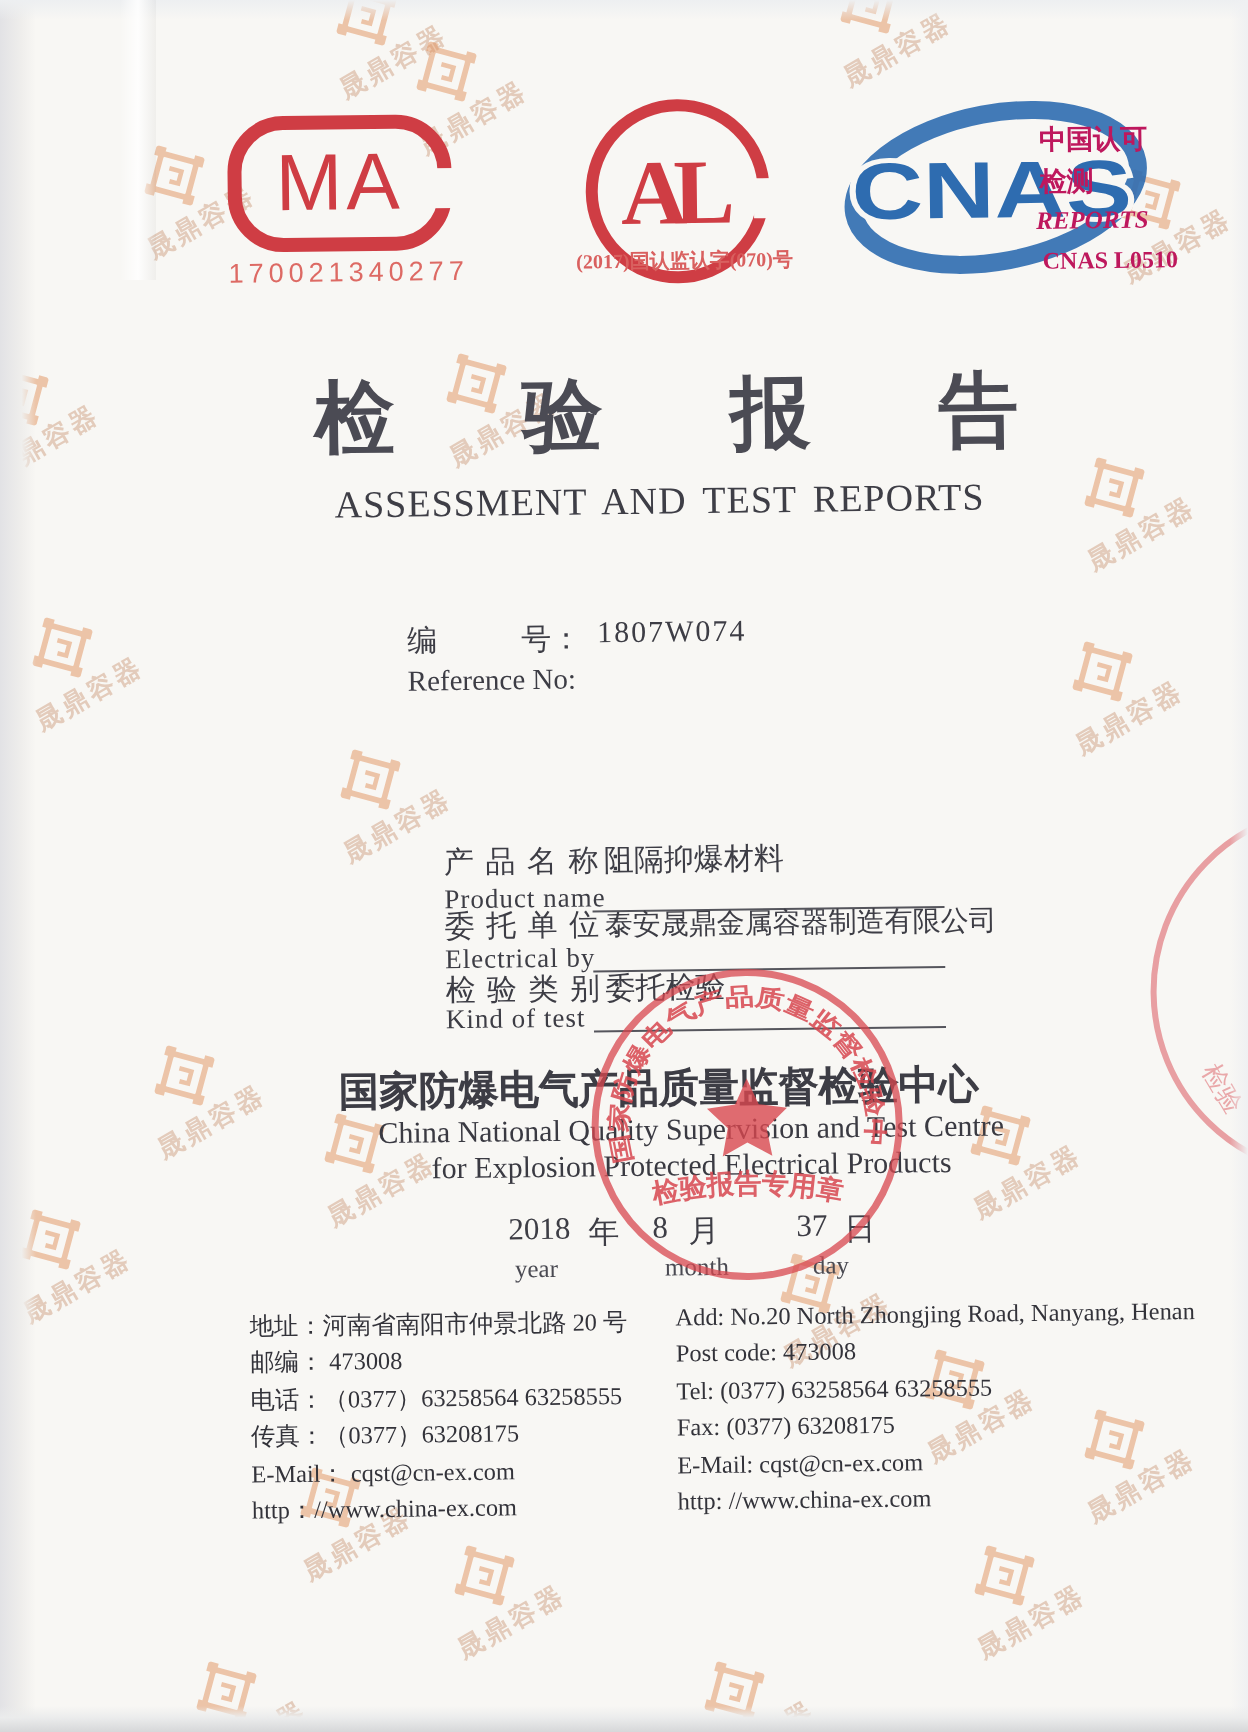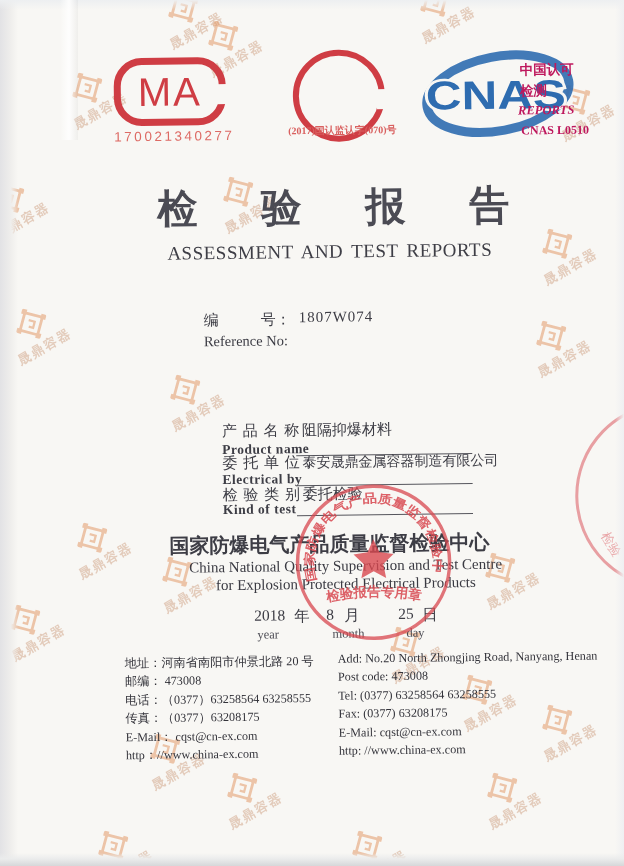--- a/index.html
+++ b/index.html
@@ -45,21 +45,21 @@
     font-size:40px;font-weight:bold;color:#4b4b54;}
   .title-en{left:100px;top:241px;width:464px;text-align:center;font-size:19px;color:#3e3e46;letter-spacing:.5px;word-spacing:3px;}
   
   .ref-cn{left:205px;top:310px;font-size:15px;}
   .ref-b{position:absolute;left:57px;top:0;}
   .ref-val{position:absolute;left:95px;top:-1px;font-size:15px;letter-spacing:1px;}
   .ref-en{left:205px;top:332px;font-size:14.5px;}
   
   .f-label{left:222px;font-size:15px;letter-spacing:1px;}
   .f-value{left:302px;font-size:15px;}
-  .f-en{left:222px;font-size:13.5px;letter-spacing:.5px;font-weight:bold;}
+  .f-en{left:222px;font-size:13.5px;letter-spacing:.5px;}
   .f-line{left:296px;width:176px;border-bottom:1.4px solid #55555c;height:0;}
   
   .org-cn{left:168px;top:531px;width:354px;display:flex;justify-content:space-between;
     font-size:20px;font-weight:bold;color:#3d3d45;}
   .org-en{left:120px;width:448px;text-align:center;font-size:15px;color:#3a3a42;}
   .date-t{font-size:15.5px;}
   .date-e{font-size:12.5px;color:#4a4a52;}
   
   .foot{font-size:12.2px;color:#33333a;line-height:18.4px;}
   .foot div{white-space:nowrap;}
@@ -376,20 +376,21 @@
 
   <div class="doc">
 
     <div class="abs cma-box">
       <span class="cma-ma">MA</span>
       <span class="cma-gap"></span>
     </div>
     <div class="abs cma-num">170021340277</div>
 
     <div class="abs cal-box">
+      <span class="cal-al">AL</span>
       <span class="cal-gap"></span>
     </div>
     <div class="abs cal-cap">(2017)国认监认字(070)号</div>
 
     <div class="abs cnas-block">
       <svg width="160" height="96" viewBox="0 0 160 96">
         <ellipse cx="80" cy="44" rx="72" ry="37" transform="rotate(-10 80 44)" fill="none" stroke="#2e6cb0" stroke-width="9" opacity="0.9"></ellipse>
         <text x="8" y="59" font-size="40" font-weight="bold" fill="#2e6cb0" font-family="Liberation Sans, sans-serif" textLength="140" lengthAdjust="spacingAndGlyphs" stroke="#f8f7f4" stroke-width="5" paint-order="stroke">CNAS</text>
       </svg>
       <span class="cnas-side" style="left:102px;top:12px;font-size:13.5px;">中国认可</span>
@@ -429,21 +430,21 @@
     <div class="abs f-line" style="top:515px;"></div>
 
     <div class="abs org-cn">国家防爆电气产品质量监督检验中心</div>
     <div class="abs org-en" style="top:558px;">China National Quality Supervision and Test Centre</div>
     <div class="abs org-en" style="top:576px;">for Explosion Protected Electrical Products</div>
 
     <span class="abs date-t" style="left:252px;top:606px;">2018</span>
     <span class="abs date-t" style="left:292px;top:606px;">年</span>
     <span class="abs date-t" style="left:324px;top:606px;">8</span>
     <span class="abs date-t" style="left:342px;top:606px;">月</span>
-    <span class="abs date-t" style="left:396px;top:606px;">25</span>
+    <span class="abs date-t" style="left:396px;top:606px;">37</span>
     <span class="abs date-t" style="left:420px;top:606px;">日</span>
     <span class="abs date-e" style="left:255px;top:627px;">year</span>
     <span class="abs date-e" style="left:330px;top:627px;">month</span>
     <span class="abs date-e" style="left:404px;top:627px;">day</span>
 
     <div class="abs foot foot-left">
       <div>地址：河南省南阳市仲景北路 20 号</div>
       <div>邮编： 473008</div>
       <div>电话：（0377）63258564    63258555</div>
       <div>传真：（0377）63208175</div>

